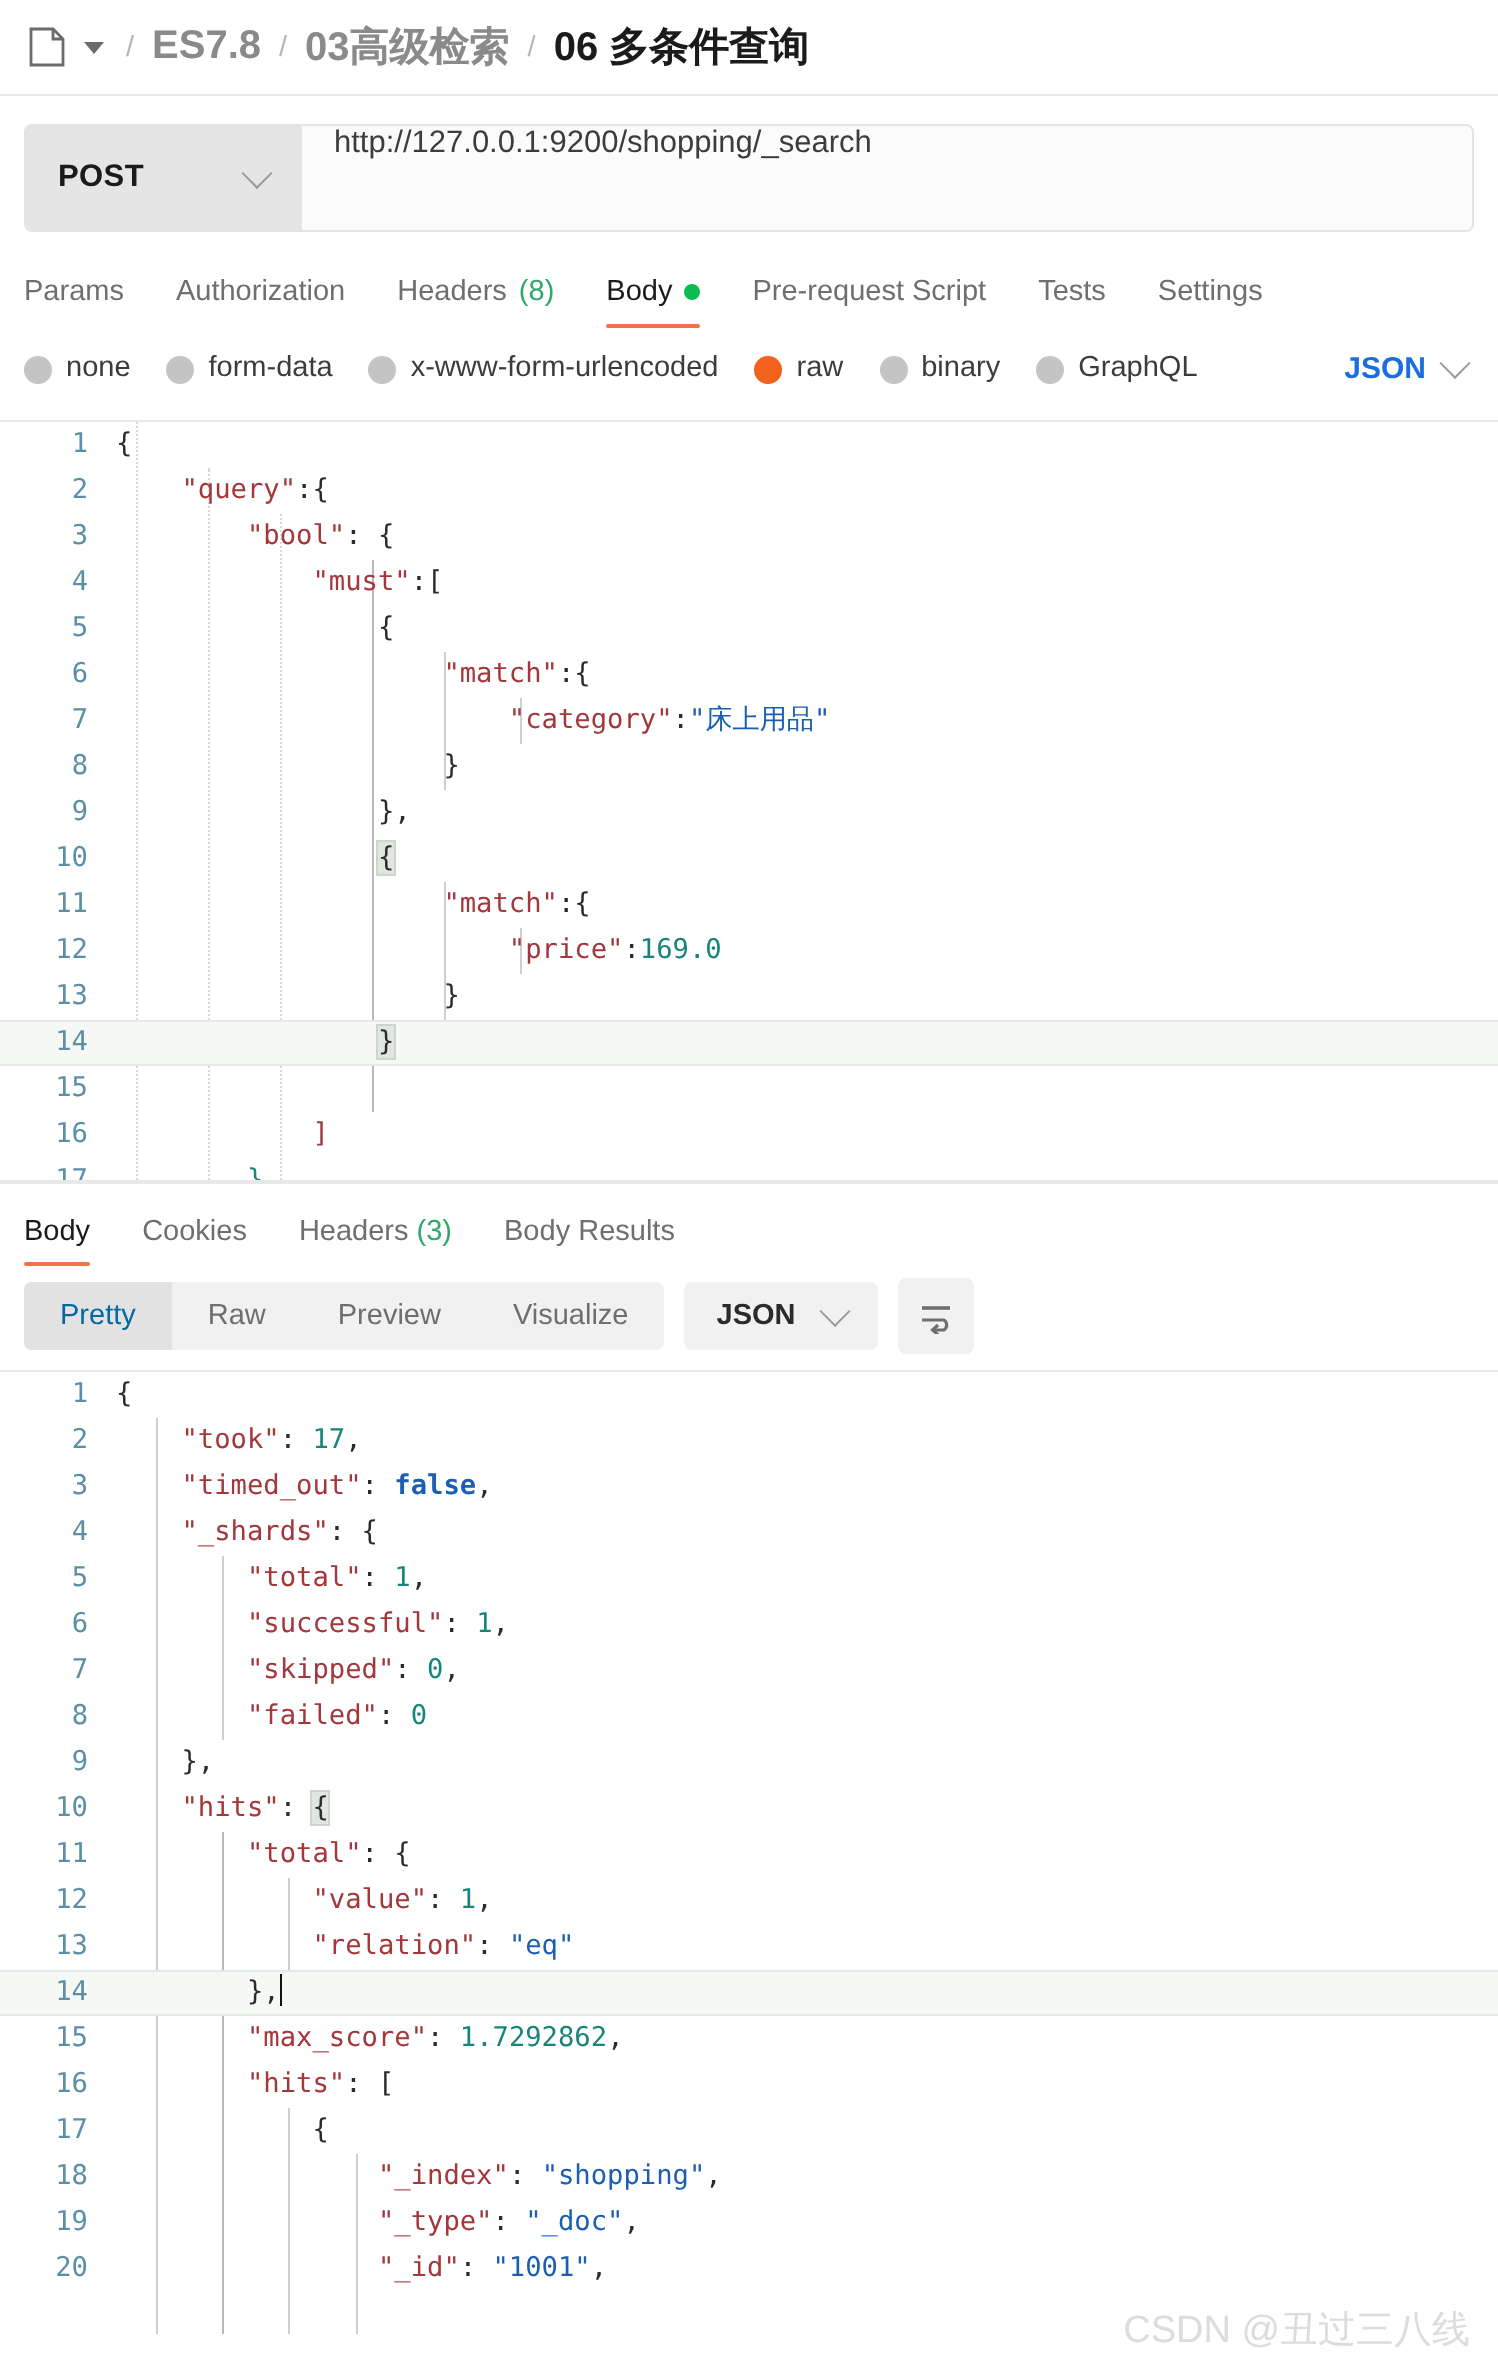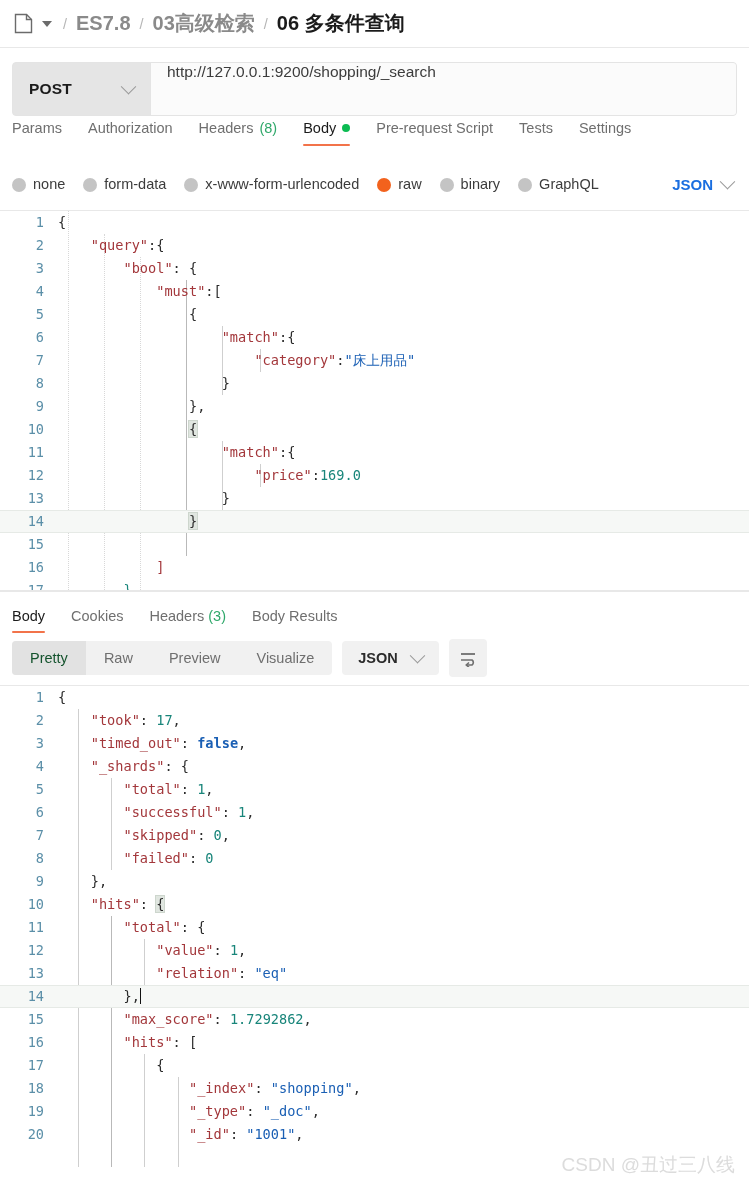--- a/index.html
+++ b/index.html
@@ -66,21 +66,21 @@
     flex: 1;
     display: flex;
     padding: 0 16px;
     background: #fbfbfb;
   }
   .url-text { font-size: 15.5px; color: #3c3c3c; }
 
   
   .req-tabs {
     display: flex;
-    align-items: flex-start;
+    align-items: flex-end;
     gap: 26px;
     padding: 0 12px;
     height: 44px;
     margin-top: 4px;
   }
   .req-tab {
     font-size: 14.5px;
     color: #6f6f6f;
     padding-bottom: 10px;
     position: relative;
@@ -221,21 +221,21 @@
     background: #f1f1f1;
     border-radius: 4px;
     overflow: hidden;
   }
   .seg {
     padding: 9px 18px;
     font-size: 14.5px;
     color: #6f6f6f;
     white-space: nowrap;
   }
-  .seg.active { background: #e2e2e2; color: #14532d; }
+  .seg.active { background: #e2e2e2; color: #0369a1; }
   .fmt-pill {
     display: flex;
     align-items: center;
     gap: 14px;
     background: #f1f1f1;
     border-radius: 4px;
     padding: 9px 16px;
   }
   .fmt-pill-label { font-size: 14.5px; color: #2b2b2b; font-weight: bold; }
   .icon-btn {

